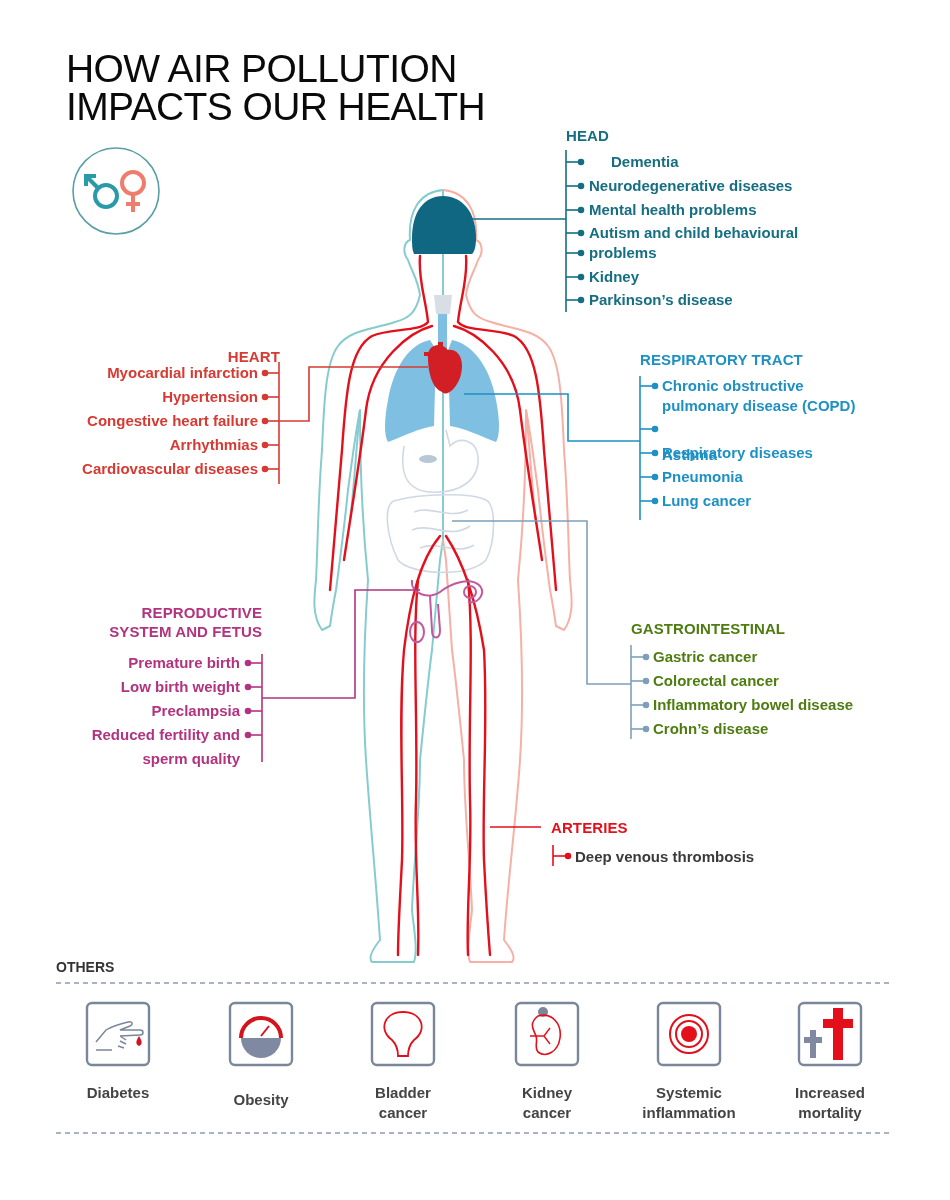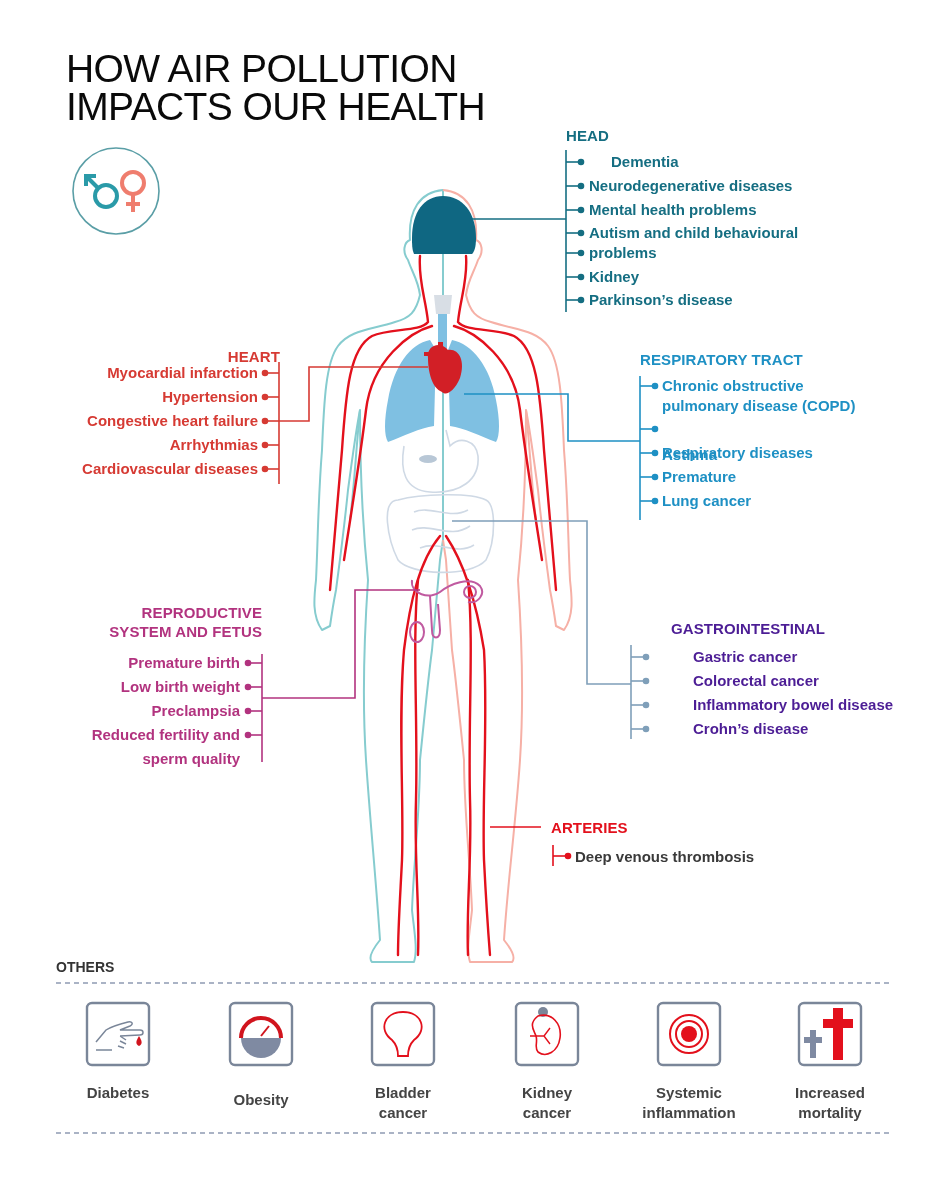--- a/index.html
+++ b/index.html
@@ -9,21 +9,21 @@
            font-weight: 400; color: #0a0a0a; letter-spacing: -0.6px; }
   .title span { display: block; }
   svg.art { position: absolute; left: 0; top: 0; }
   .sec-title { position: absolute; font-weight: 700; font-size: 15px; line-height: 18px; letter-spacing: 0.1px; }
   .item { position: absolute; font-weight: 700; font-size: 15px; line-height: 18px; white-space: nowrap; }
   .right { text-align: right; }
   .head { color: #156e82; }
   .heart { color: #d63a33; }
   .resp { color: #1e90c4; }
   .repro { color: #b2337f; }
-  .gastro { color: #4c1d95; margin-left: 40px; }
+  .gastro { color: #4d7c0f; }
   .arteries { color: #e3101c; }
   .dvt { color: #3a3a3a; }
   .others-title { position: absolute; left: 56px; top: 959px; font-weight: 700; font-size: 14px; color: #333; }
   .other-label { position: absolute; width: 130px; text-align: center; font-weight: 700; font-size: 15px;
                  line-height: 20px; color: #444; }
 </style>
 </head>
 <body>
 
 <h1 class="title">
@@ -229,21 +229,21 @@
 <div class="item heart right" style="left:30px; width:228px; top:388px;">Hypertension</div>
 <div class="item heart right" style="left:30px; width:228px; top:412px;">Congestive heart failure</div>
 <div class="item heart right" style="left:30px; width:228px; top:436px;">Arrhythmias</div>
 <div class="item heart right" style="left:30px; width:228px; top:460px;">Cardiovascular diseases</div>
 
 <div class="sec-title resp" style="left:640px; top:351px;">RESPIRATORY TRACT</div>
 <div class="item resp" style="left:662px; top:377px;">Chronic obstructive</div>
 <div class="item resp" style="left:662px; top:397px;">pulmonary disease (COPD)</div>
 <div class="item resp" style="left:662px; top:420px;margin-top:26px;">Asthma</div>
 <div class="item resp" style="left:662px; top:444px;">Respiratory diseases</div>
-<div class="item resp" style="left:662px; top:468px;">Premature</div>
+<div class="item resp" style="left:662px; top:468px;">Pneumonia</div>
 <div class="item resp" style="left:662px; top:492px;">Lung cancer</div>
 
 <div class="sec-title repro right" style="left:60px; width:202px; top:604px;">REPRODUCTIVE</div>
 <div class="sec-title repro right" style="left:60px; width:202px; top:623px;">SYSTEM AND FETUS</div>
 <div class="item repro right" style="left:20px; width:220px; top:654px;">Premature birth</div>
 <div class="item repro right" style="left:20px; width:220px; top:678px;">Low birth weight</div>
 <div class="item repro right" style="left:20px; width:220px; top:702px;">Preclampsia</div>
 <div class="item repro right" style="left:20px; width:220px; top:726px;">Reduced fertility and</div>
 <div class="item repro right" style="left:20px; width:220px; top:750px;">sperm quality</div>
 

